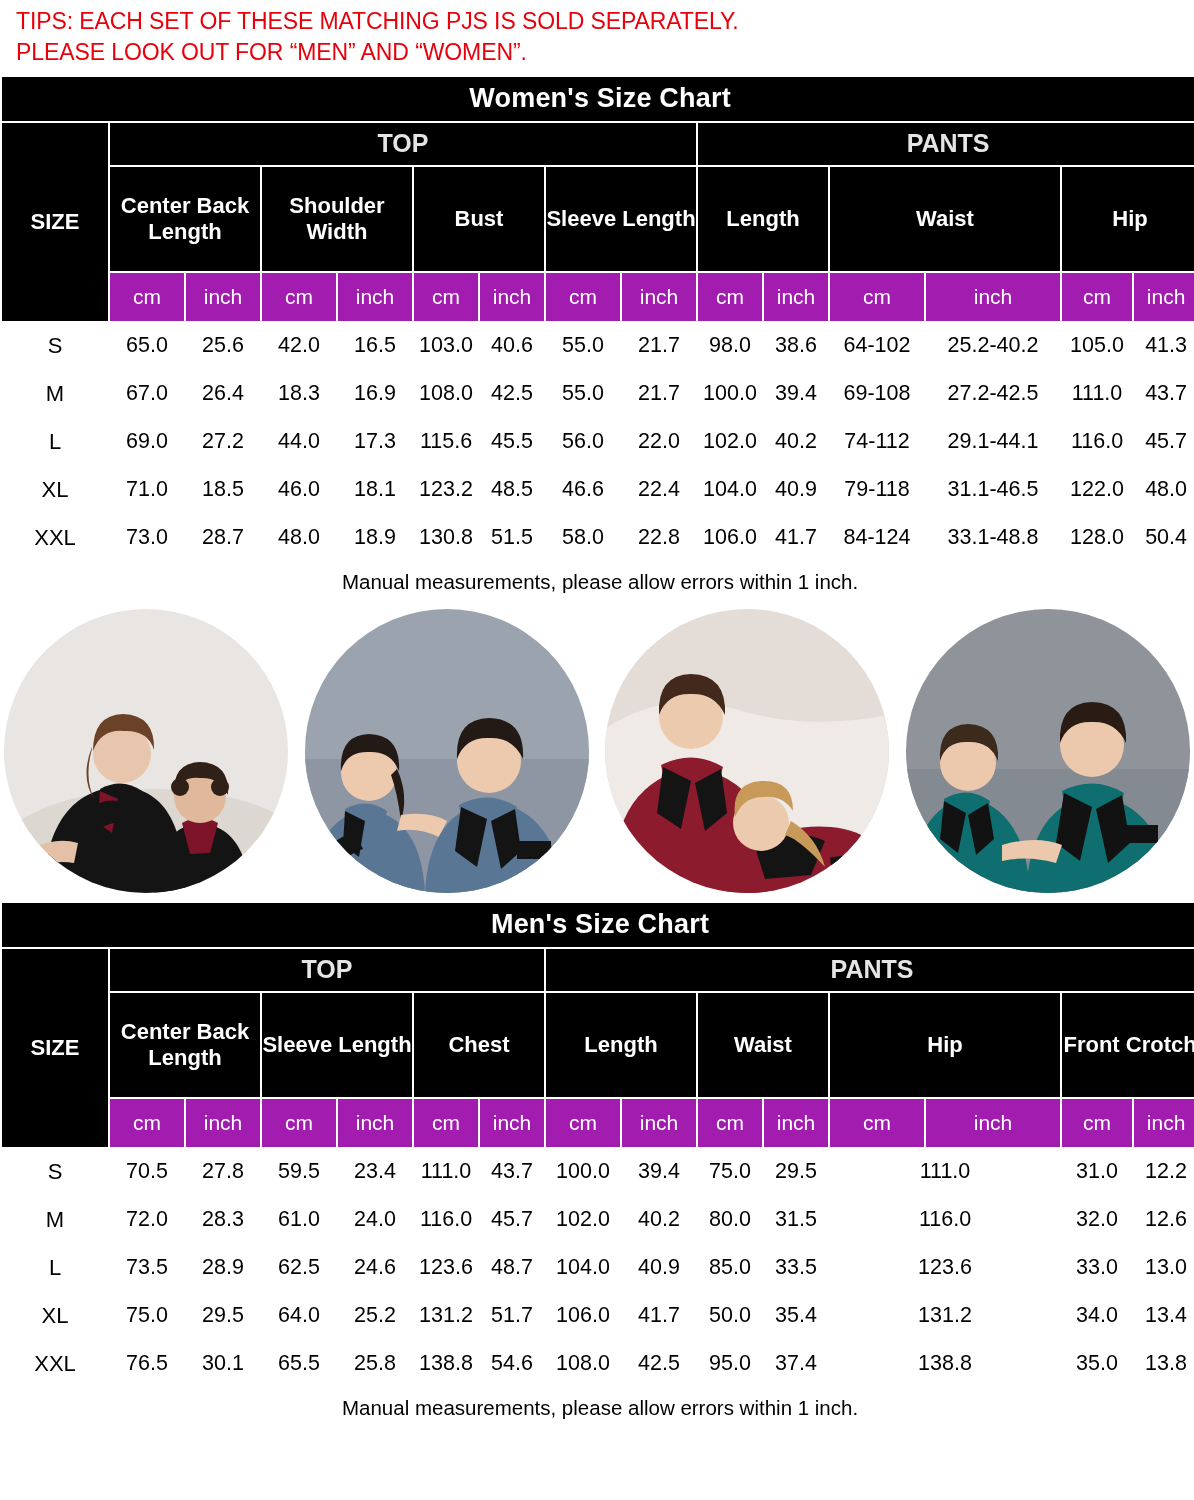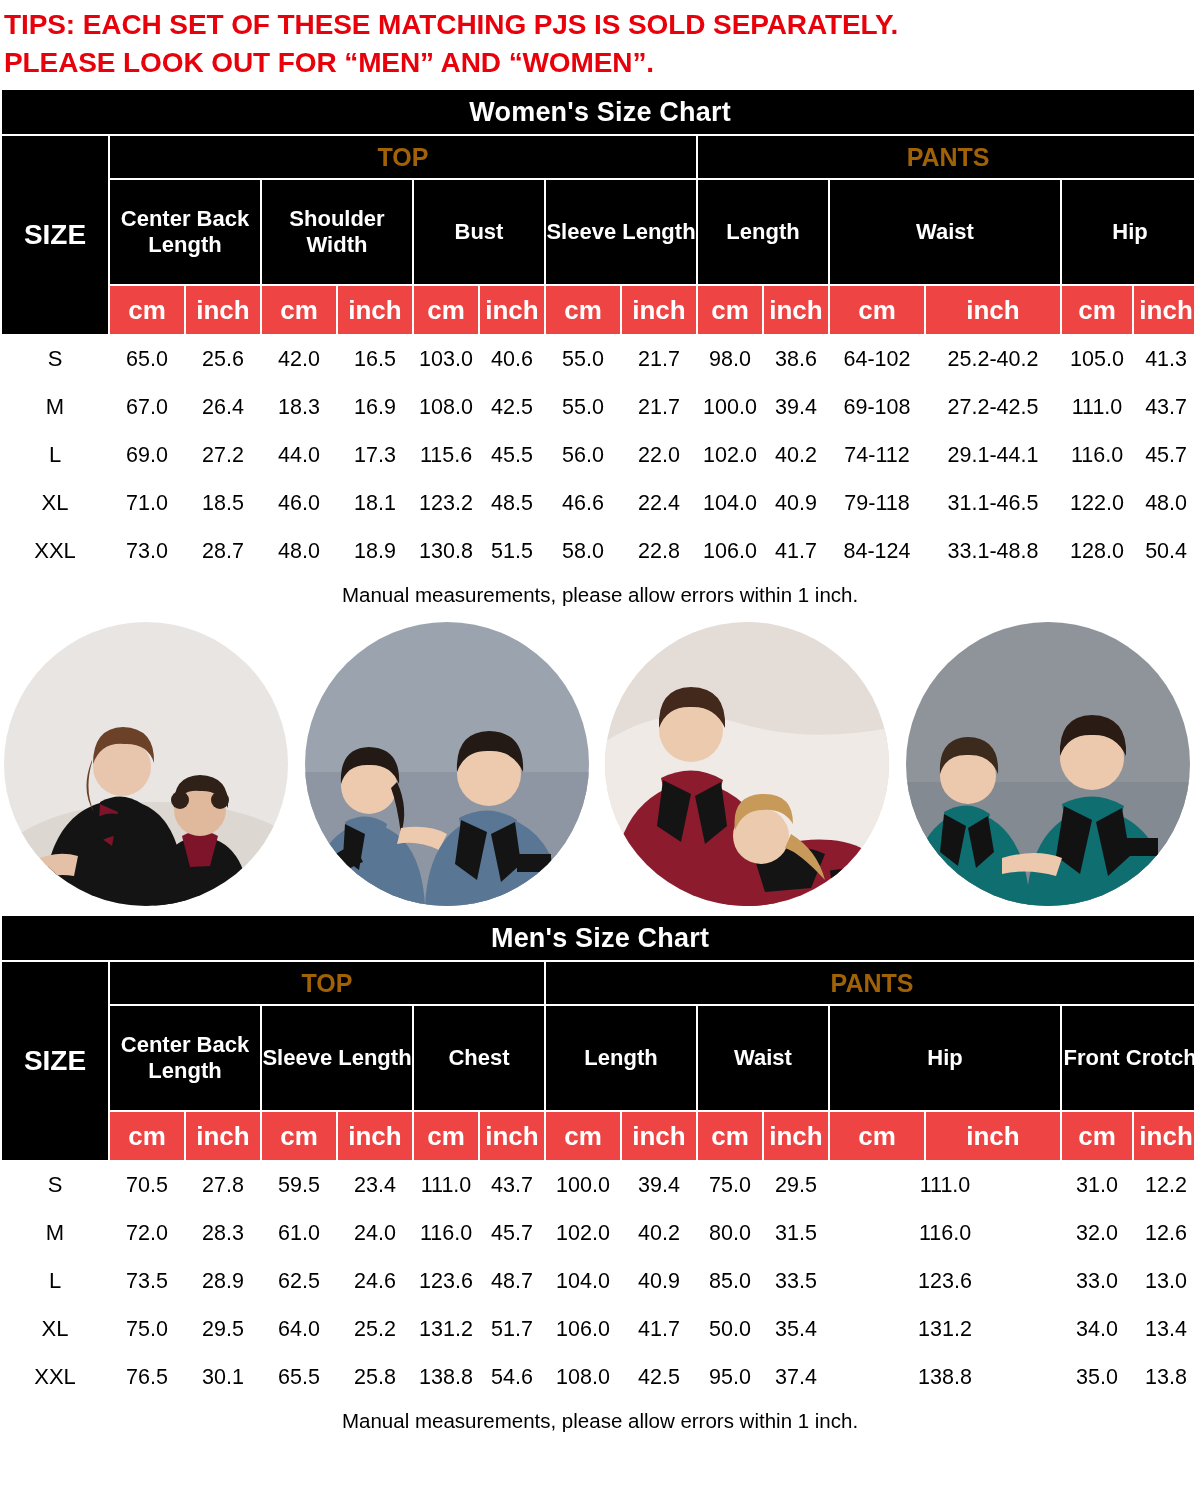--- a/index.html
+++ b/index.html
@@ -15,24 +15,24 @@
     overflow: hidden;
   }
   .page {
     width: 1194px;
     height: 1500px;
     position: relative;
     box-sizing: border-box;
   }
   .tips {
     color: #e8000b;
-    font-weight: bold;
-    font-size: 28px;
+    font-weight: normal;
+    font-size: 23px;
     line-height: 1.36;
-    padding: 6px 4px 6px 4px;
+    padding: 6px 4px 6px 16px;
     letter-spacing: -0.1px;
   }
   .tips div { white-space: nowrap; }
 
   table.sizechart {
     width: 1194px;
     border-collapse: collapse;
     table-layout: fixed;
     background: #000;
   }
@@ -45,46 +45,46 @@
   .hdr-title {
     background: #000;
     color: #fff;
     font-size: 27px;
     font-weight: bold;
     height: 44px;
     letter-spacing: 0.2px;
   }
   .hdr-group {
     background: #000;
-    color: #a16207;
+    color: #e5e5e5;
     font-size: 25px;
     font-weight: bold;
     height: 42px;
     margin-top: 45px;
   }
   .hdr-col {
     background: #000;
     color: #fff;
     font-size: 22px;
     font-weight: bold;
     height: 104px;
     line-height: 1.18;
     padding: 0 4px;
   }
   .hdr-size {
     background: #000;
     color: #fff;
-    font-size: 28px;
+    font-size: 22px;
     font-weight: bold;
   }
   .hdr-unit {
-    background: #ef4444;
+    background: #a21caf;
     color: #fff;
-    font-size: 26px;
-    font-weight: bold;
+    font-size: 21px;
+    font-weight: normal;
     height: 48px;
   }
   .cell {
     background: #fff;
     color: #000;
     font-size: 21.5px;
     height: 46px;
   }
   .cell.size {
     font-size: 22px;

